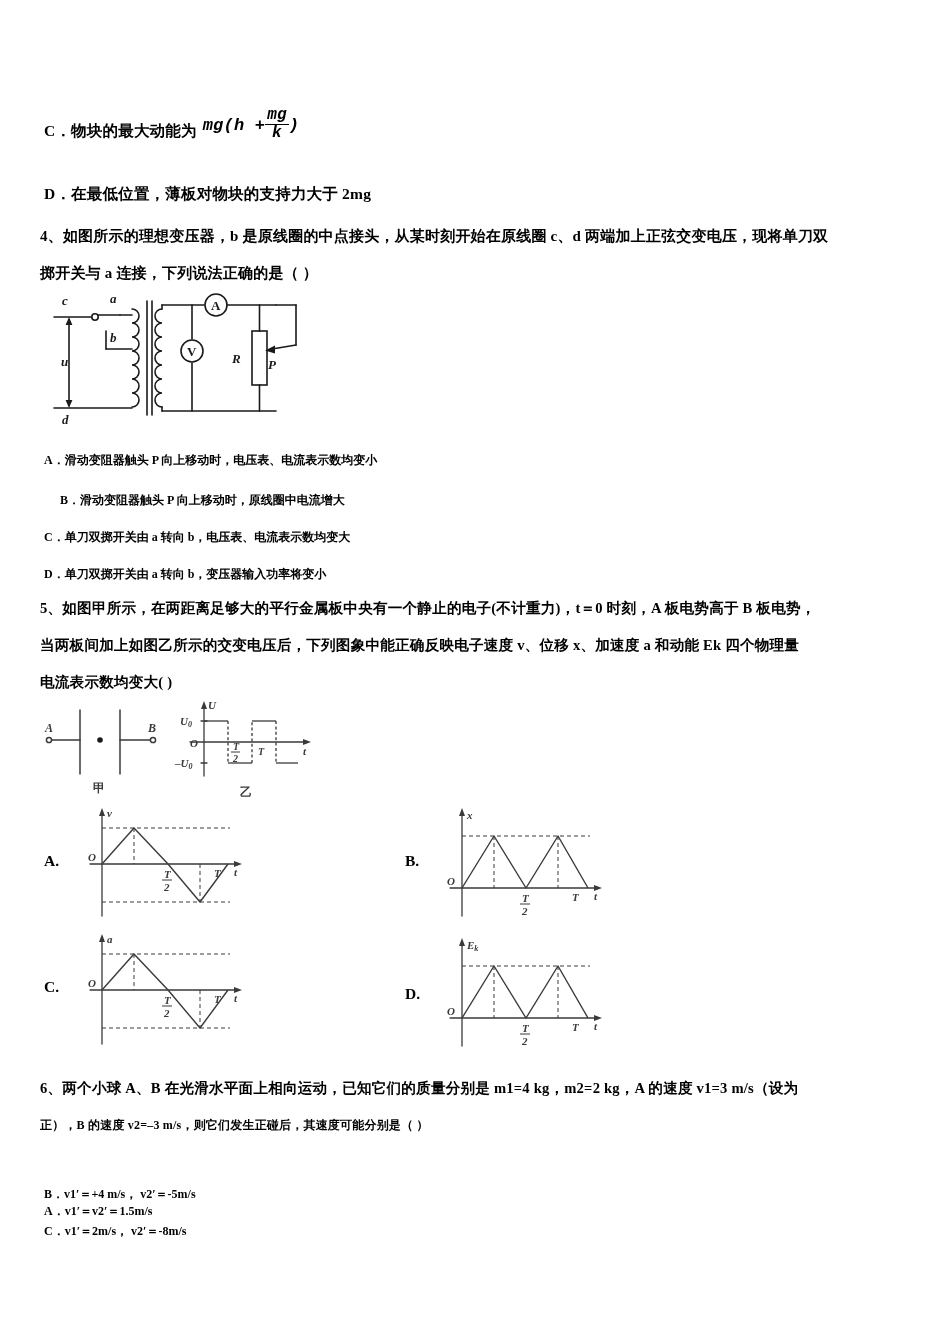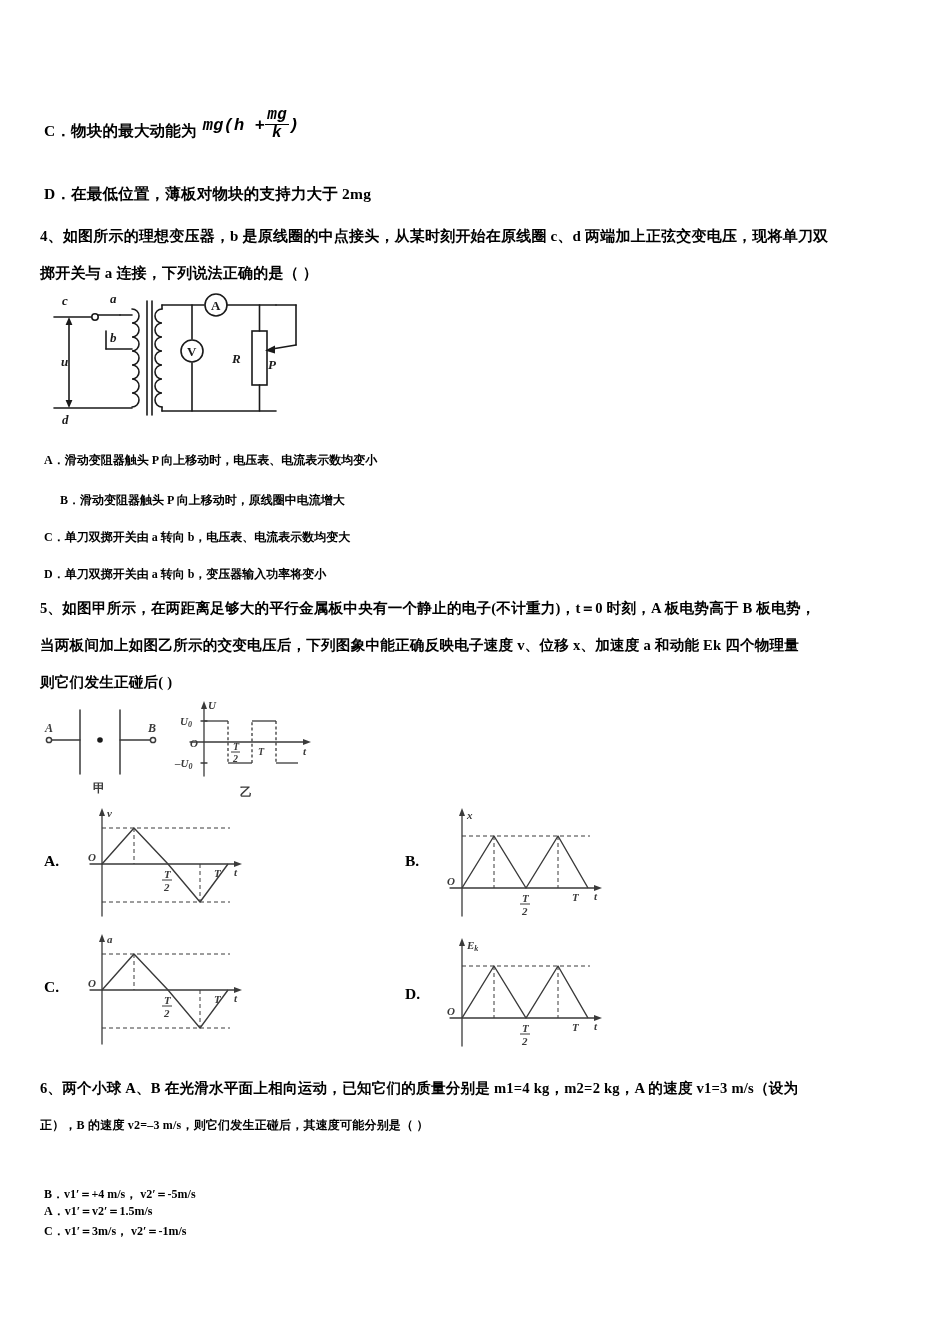--- a/index.html
+++ b/index.html
@@ -140,21 +140,21 @@
   </div>
   <div class="opt" style="left:44px;top:527px;">
     <span class="lbl">C．</span><span>单刀双掷开关由 a 转向 b，电压表、电流表示数均变大</span>
   </div>
   <div class="opt" style="left:44px;top:564px;">
     <span class="lbl">D．</span><span>单刀双掷开关由 a 转向 b，变压器输入功率将变小</span>
   </div>
 
   <div class="q-text" style="left:40px;top:590px;font-size:14.6px;">5、如图甲所示，在两距离足够大的平行金属板中央有一个静止的电子(不计重力)，t＝0 时刻，A 板电势高于 B 板电势，</div>
   <div class="q-text" style="left:40px;top:627px;font-size:14.6px;">当两板间加上如图乙所示的交变电压后，下列图象中能正确反映电子速度 v、位移 x、加速度 a 和动能 Ek 四个物理量</div>
-  <div class="q-text" style="left:40px;top:664px;font-size:14.6px;">则它们发生正碰后(      )</div>
+  <div class="q-text" style="left:40px;top:664px;font-size:14.6px;">电流表示数均变大(      )</div>
 
   <div class="figbox" style="left:38px;top:700px;">
     <svg width="135" height="100" viewBox="0 0 135 100">
       <g stroke="#3a3a3a" fill="none" stroke-width="1.5" stroke-linecap="round">
         <line x1="42" y1="10" x2="42" y2="74"></line>
         <line x1="82" y1="10" x2="82" y2="74"></line>
         <line x1="14" y1="40" x2="42" y2="40"></line>
         <line x1="82" y1="40" x2="112" y2="40"></line>
         <circle cx="11" cy="40" r="2.6" fill="#ffffff"></circle>
         <circle cx="115" cy="40" r="2.6" fill="#ffffff"></circle>
@@ -329,16 +329,16 @@
   <div class="q-text" style="left:40px;top:1070px;font-size:14.6px;">6、两个小球 A、B 在光滑水平面上相向运动，已知它们的质量分别是 m1=4 kg，m2=2 kg，A 的速度 v1=3 m/s（设为</div>
   <div class="q-text" style="left:40px;top:1107px;font-size:12px;">正），B 的速度 v2=–3 m/s，则它们发生正碰后，其速度可能分别是（  ）</div>
 
   <div class="opt" style="left:44px;top:1201px;">
     <span class="lbl">A．</span><span>v1′＝v2′＝1.5m/s</span>
   </div>
   <div class="opt" style="left:44px;top:1184px;">
     <span class="lbl">B．</span><span>v1′＝+4 m/s，  v2′＝-5m/s</span>
   </div>
   <div class="opt" style="left:44px;top:1221px;">
-    <span class="lbl">C．</span><span>v1′＝3m/s，  v2′＝-1m/s</span>
+    <span class="lbl">C．</span><span>v1′＝2m/s，  v2′＝-8m/s</span>
   </div>
 
 </div>
 
 </body></html>

